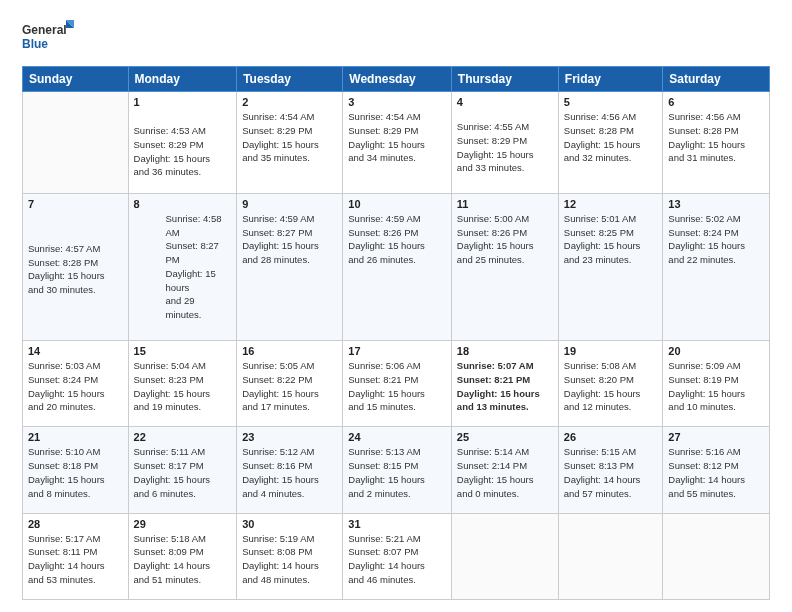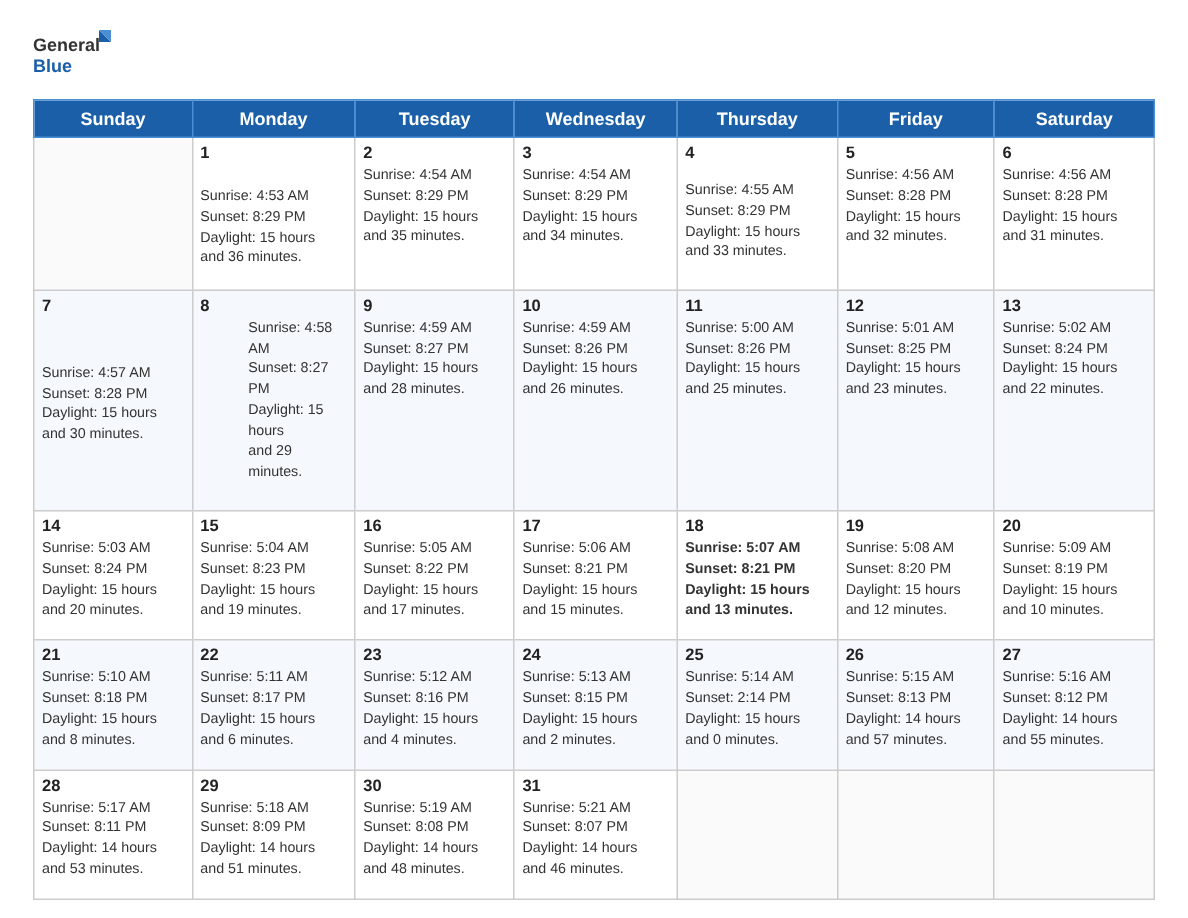--- a/index.html
+++ b/index.html
@@ -45,21 +45,21 @@
     .calendar {
       width: 100%;
       border-collapse: collapse;
       flex: 1;
     }
     .calendar thead tr th {
       background-color: #1a5fa8;
       color: #fff;
       font-size: 12px;
       font-weight: bold;
-      text-align: center;
+      text-align: left;
       padding: 5px 6px;
       border: 1px solid #4a8fd4;
     }
     .calendar tbody tr td {
       border: 1px solid #ccc;
       vertical-align: top;
       padding: 4px 5px;
       width: 113px;
       font-size: 10px;
       color: #333;

